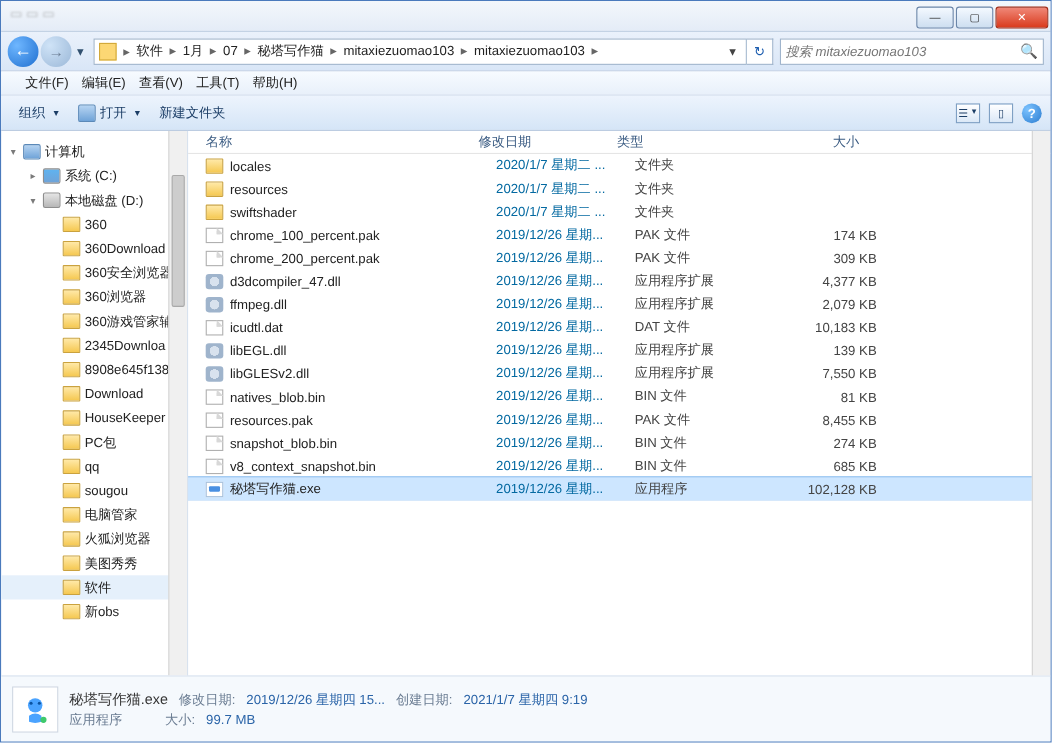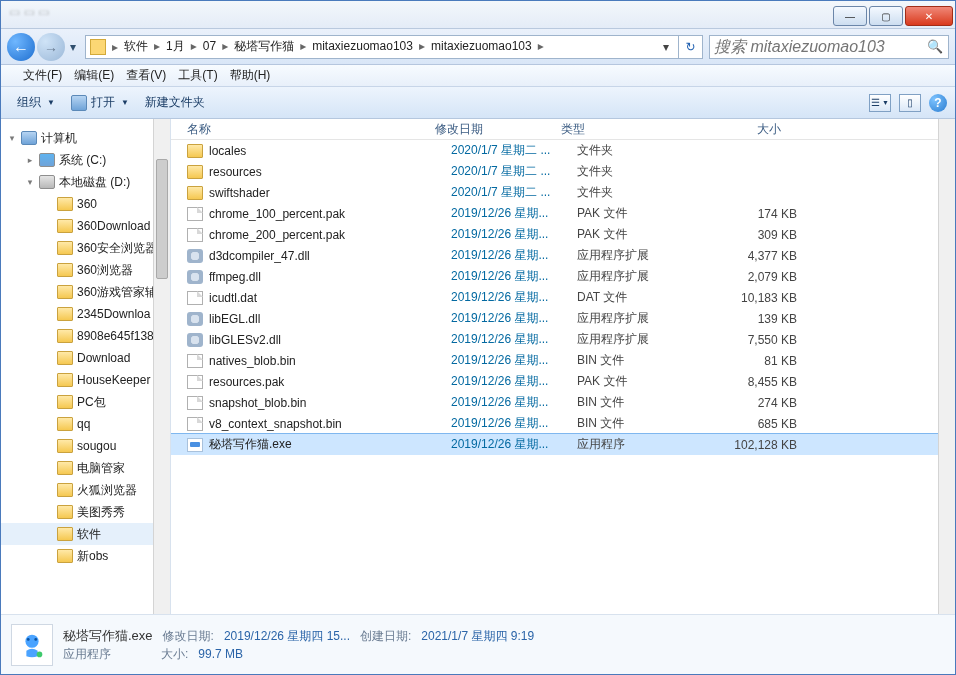--- a/index.html
+++ b/index.html
@@ -16,21 +16,21 @@
   .nav-back { background:radial-gradient(circle at 30% 30%, #6fb7ff,#1f6fd0); color:#fff; font-size:16px;}
   .nav-fwd { background:radial-gradient(circle at 30% 30%, #cfe3f7,#9bb8d8); color:#6a7c92; font-size:14px;}
   .nav-dd { width:12px; text-align:center; color:#31506f; margin-right:6px;}
   .addr { flex:1; height:24px; background:#fff; border:1px solid #9fb4cc; display:flex; align-items:center; padding:0 4px; overflow:hidden;}
   .crumb-icon { width:16px; height:16px; background:#fcd774; border:1px solid #d2a93a; margin-right:4px;}
   .crumb { padding:0 4px; color:#222; white-space:nowrap;}
   .crumb-sep { color:#666; padding:0 2px;}
   .addr-dd { width:16px; text-align:center; color:#444; margin-left:auto;}
   .refresh { width:24px; height:24px; border:1px solid #9fb4cc; border-left:none; background:#fff; display:flex; align-items:center; justify-content:center; color:#1f5fb0;}
   .search { width:240px; height:24px; border:1px solid #9fb4cc; background:#fff; margin-left:6px; display:flex; align-items:center; padding:0 4px;}
-  .search input { border:none; outline:none; flex:1; font-style:italic; color:#888; font-size:16px;}
+  .search input { border:none; outline:none; flex:1; font-style:italic; color:#888; font-size:12px;}
   .search-ic { color:#4a7abc; font-size:13px;}
   
   .menubar { height:22px; background:linear-gradient(#f7fbff,#e8f0fa); border-bottom:1px solid #c7d5e8; display:flex; align-items:center; padding:0 22px; gap:12px; color:#222;}
   
   .cmdbar { height:32px; background:linear-gradient(#edf4fd,#d5e5f7); border-bottom:1px solid #b5c7de; display:flex; align-items:center; padding:0 8px; color:#1b3d66;}
   .cmd-item { display:flex; align-items:center; gap:4px; padding:0 8px; height:24px;}
   .cmd-item:first-child { font-weight:normal;}
   .cmd-dd { font-size:8px; margin-left:2px;}
   .cmd-right { margin-left:auto; display:flex; align-items:center; gap:8px; color:#1b3d66;}
   .view-ic, .pane-ic { width:22px; height:18px; border:1px solid #7fa0c4; background:linear-gradient(#fff,#dbe8f7); display:flex; align-items:center; justify-content:center; font-size:10px;}
@@ -375,17 +375,17 @@
   <div class="det-text">
     <div style="display:flex;gap:10px;align-items:baseline">
       <span class="det-name">秘塔写作猫.exe</span>
       <span class="det-label">修改日期:</span>
       <span class="det-val">2019/12/26 星期四 15...</span>
       <span class="det-label">创建日期:</span>
       <span class="det-val">2021/1/7 星期四 9:19</span>
     </div>
     <div style="display:flex;gap:10px;align-items:baseline">
       <span class="det-sub">应用程序</span>
-      <span class="det-label" style="margin-left:40px">大小:</span>
+      <span class="det-label" style="margin-left:29px">大小:</span>
       <span class="det-val">99.7 MB</span>
     </div>
   </div>
 </div>
 
 </body></html>

